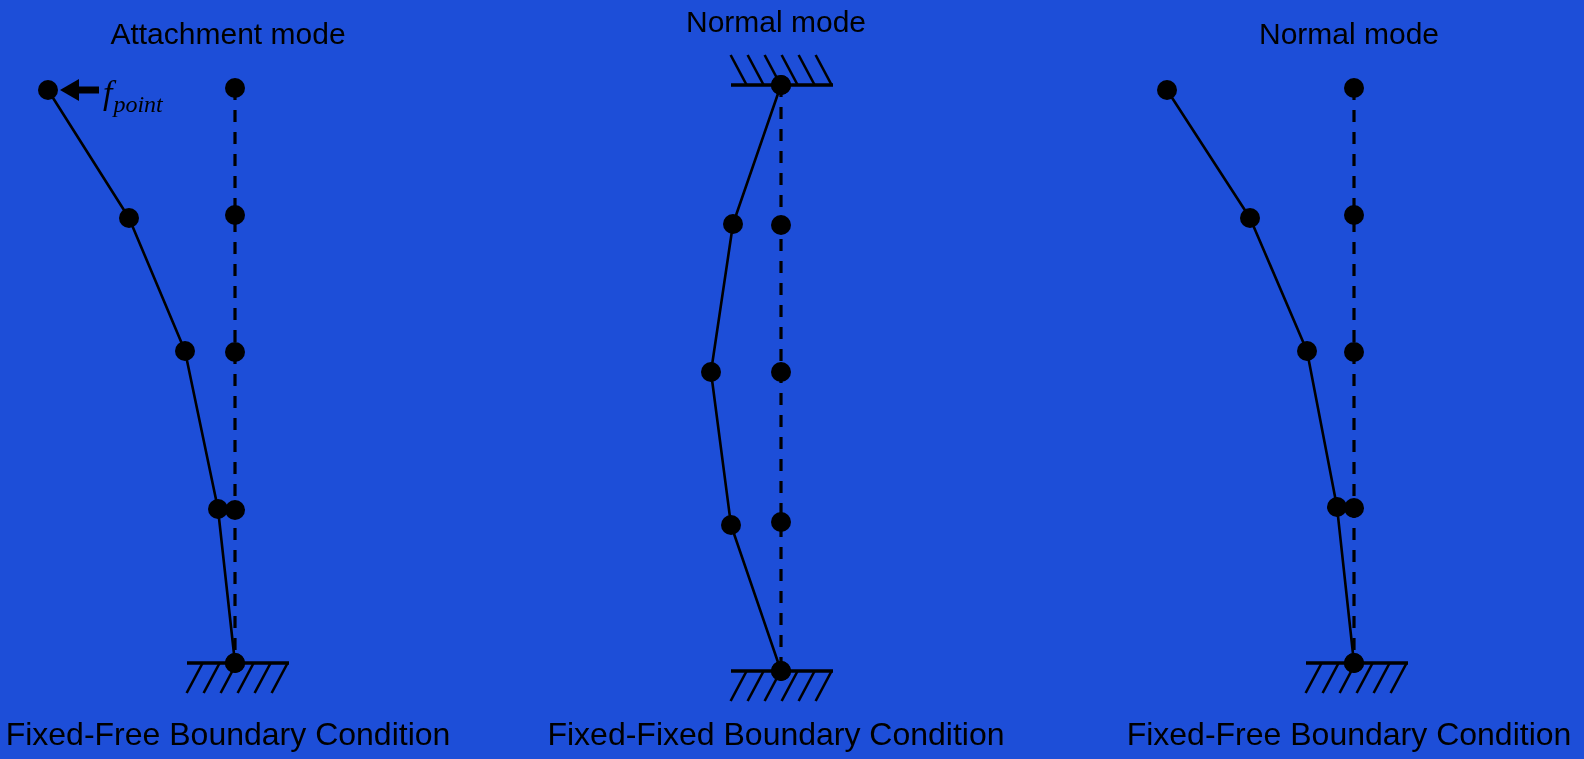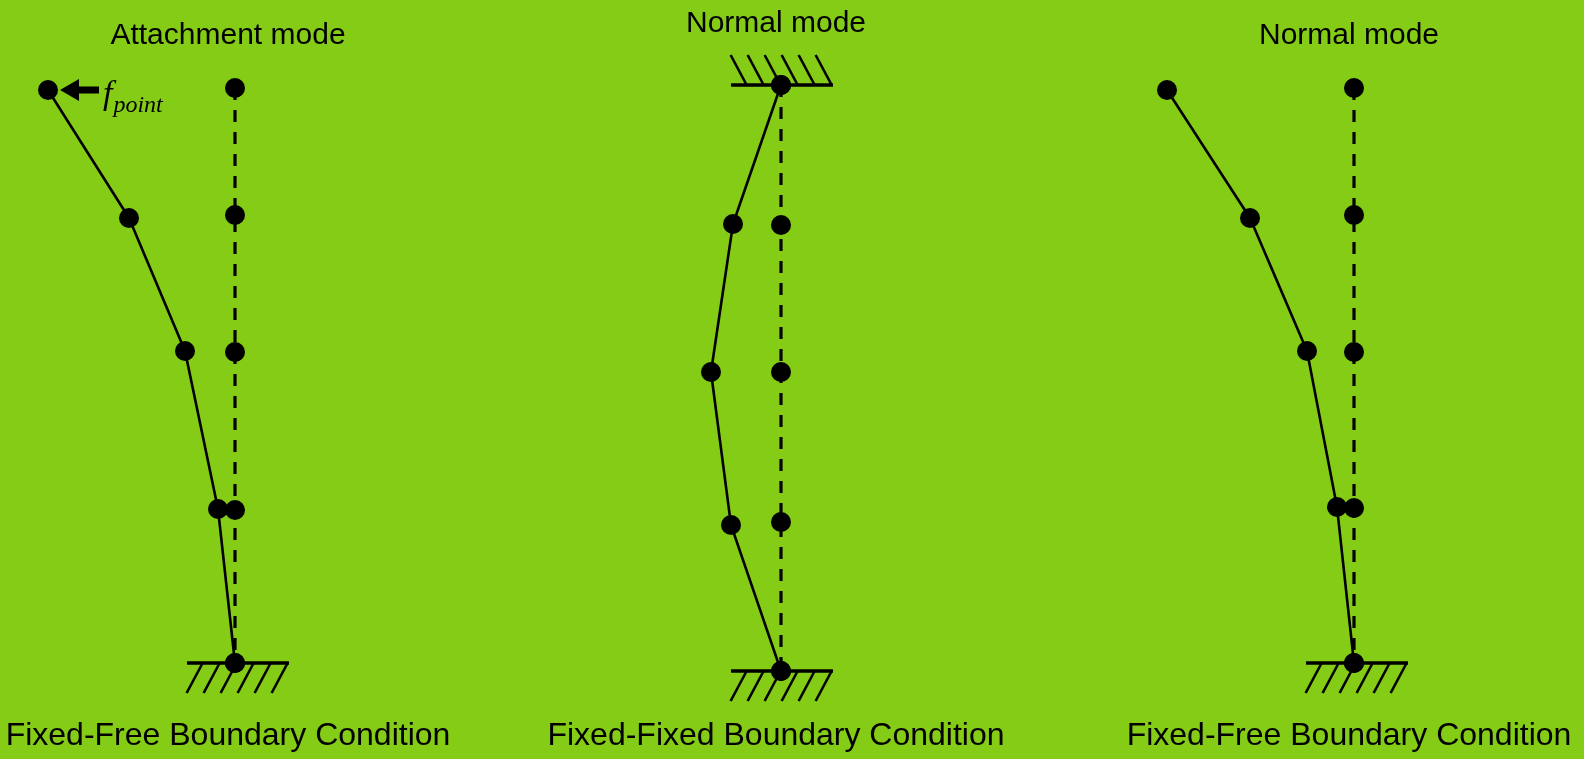--- a/index.html
+++ b/index.html
@@ -10,21 +10,21 @@
   body {
     width: 1584px;
     height: 759px;
     font-family: "Liberation Sans", sans-serif;
     overflow: hidden;
   }
   #figure {
     position: relative;
     width: 1584px;
     height: 759px;
-    background: #84cc16;
+    background: #1d4ed8;
   }
   svg.diagram {
     position: absolute;
     top: 0;
     left: 0;
     width: 1584px;
     height: 759px;
   }
   .panel-title {
     font-family: "Liberation Sans", sans-serif;

